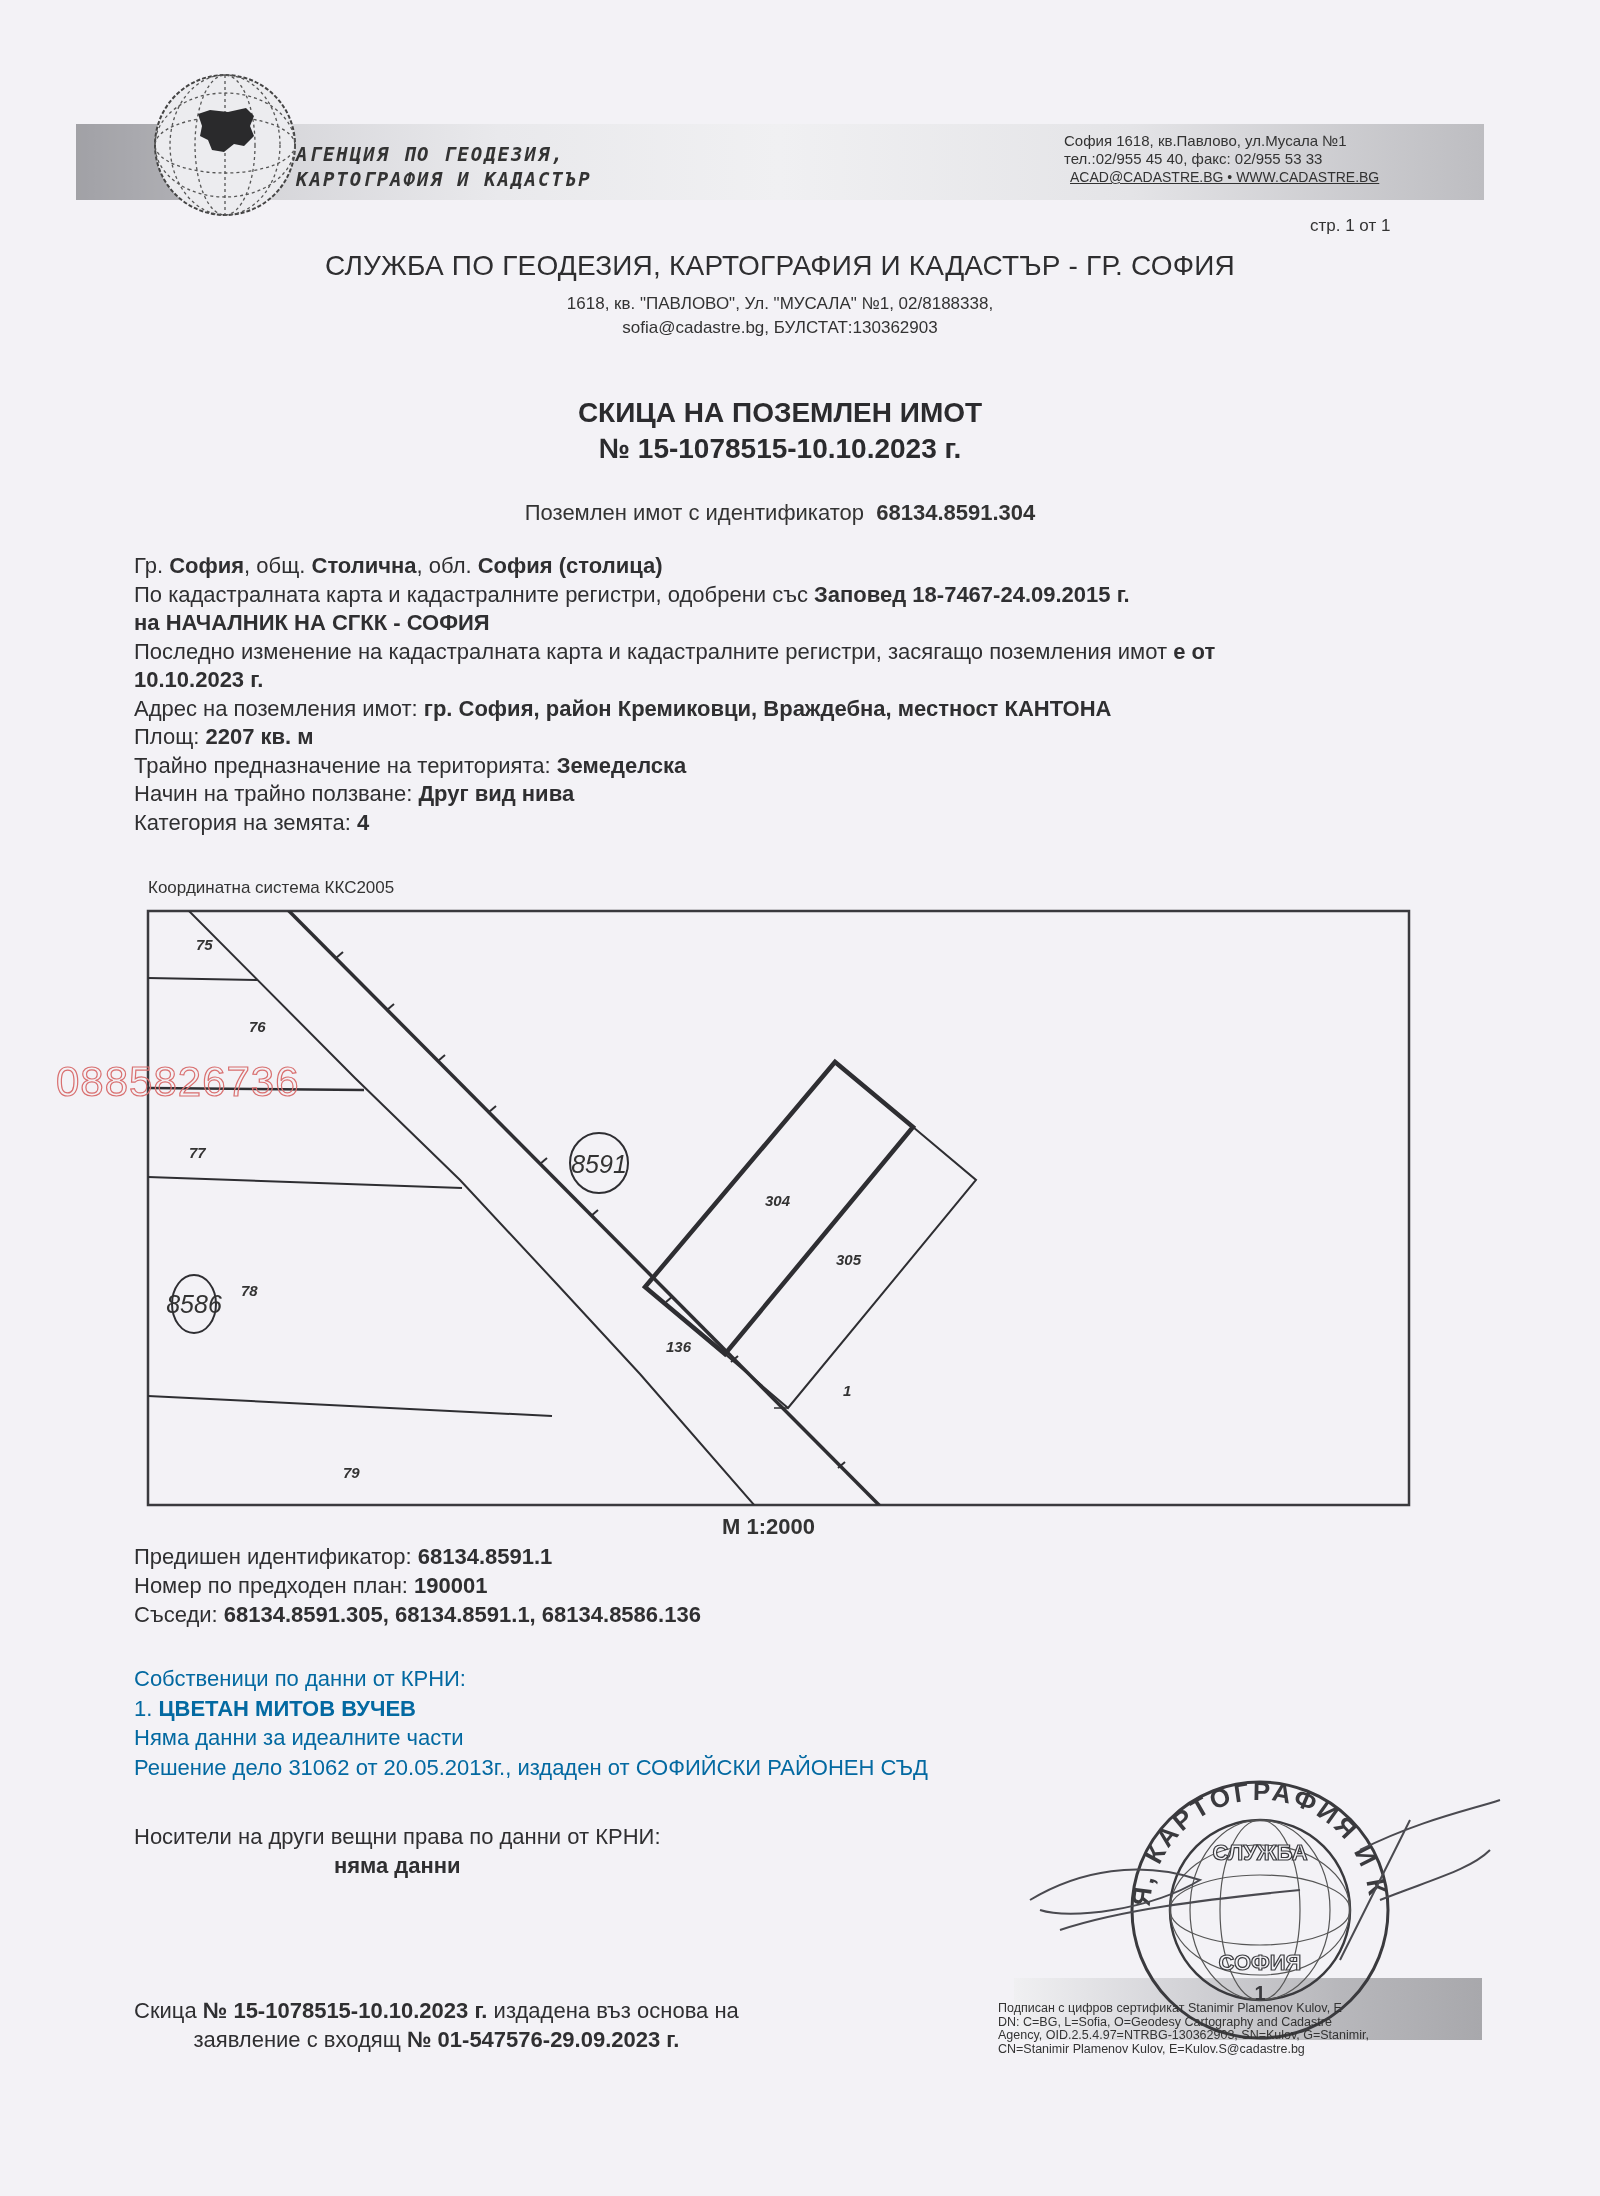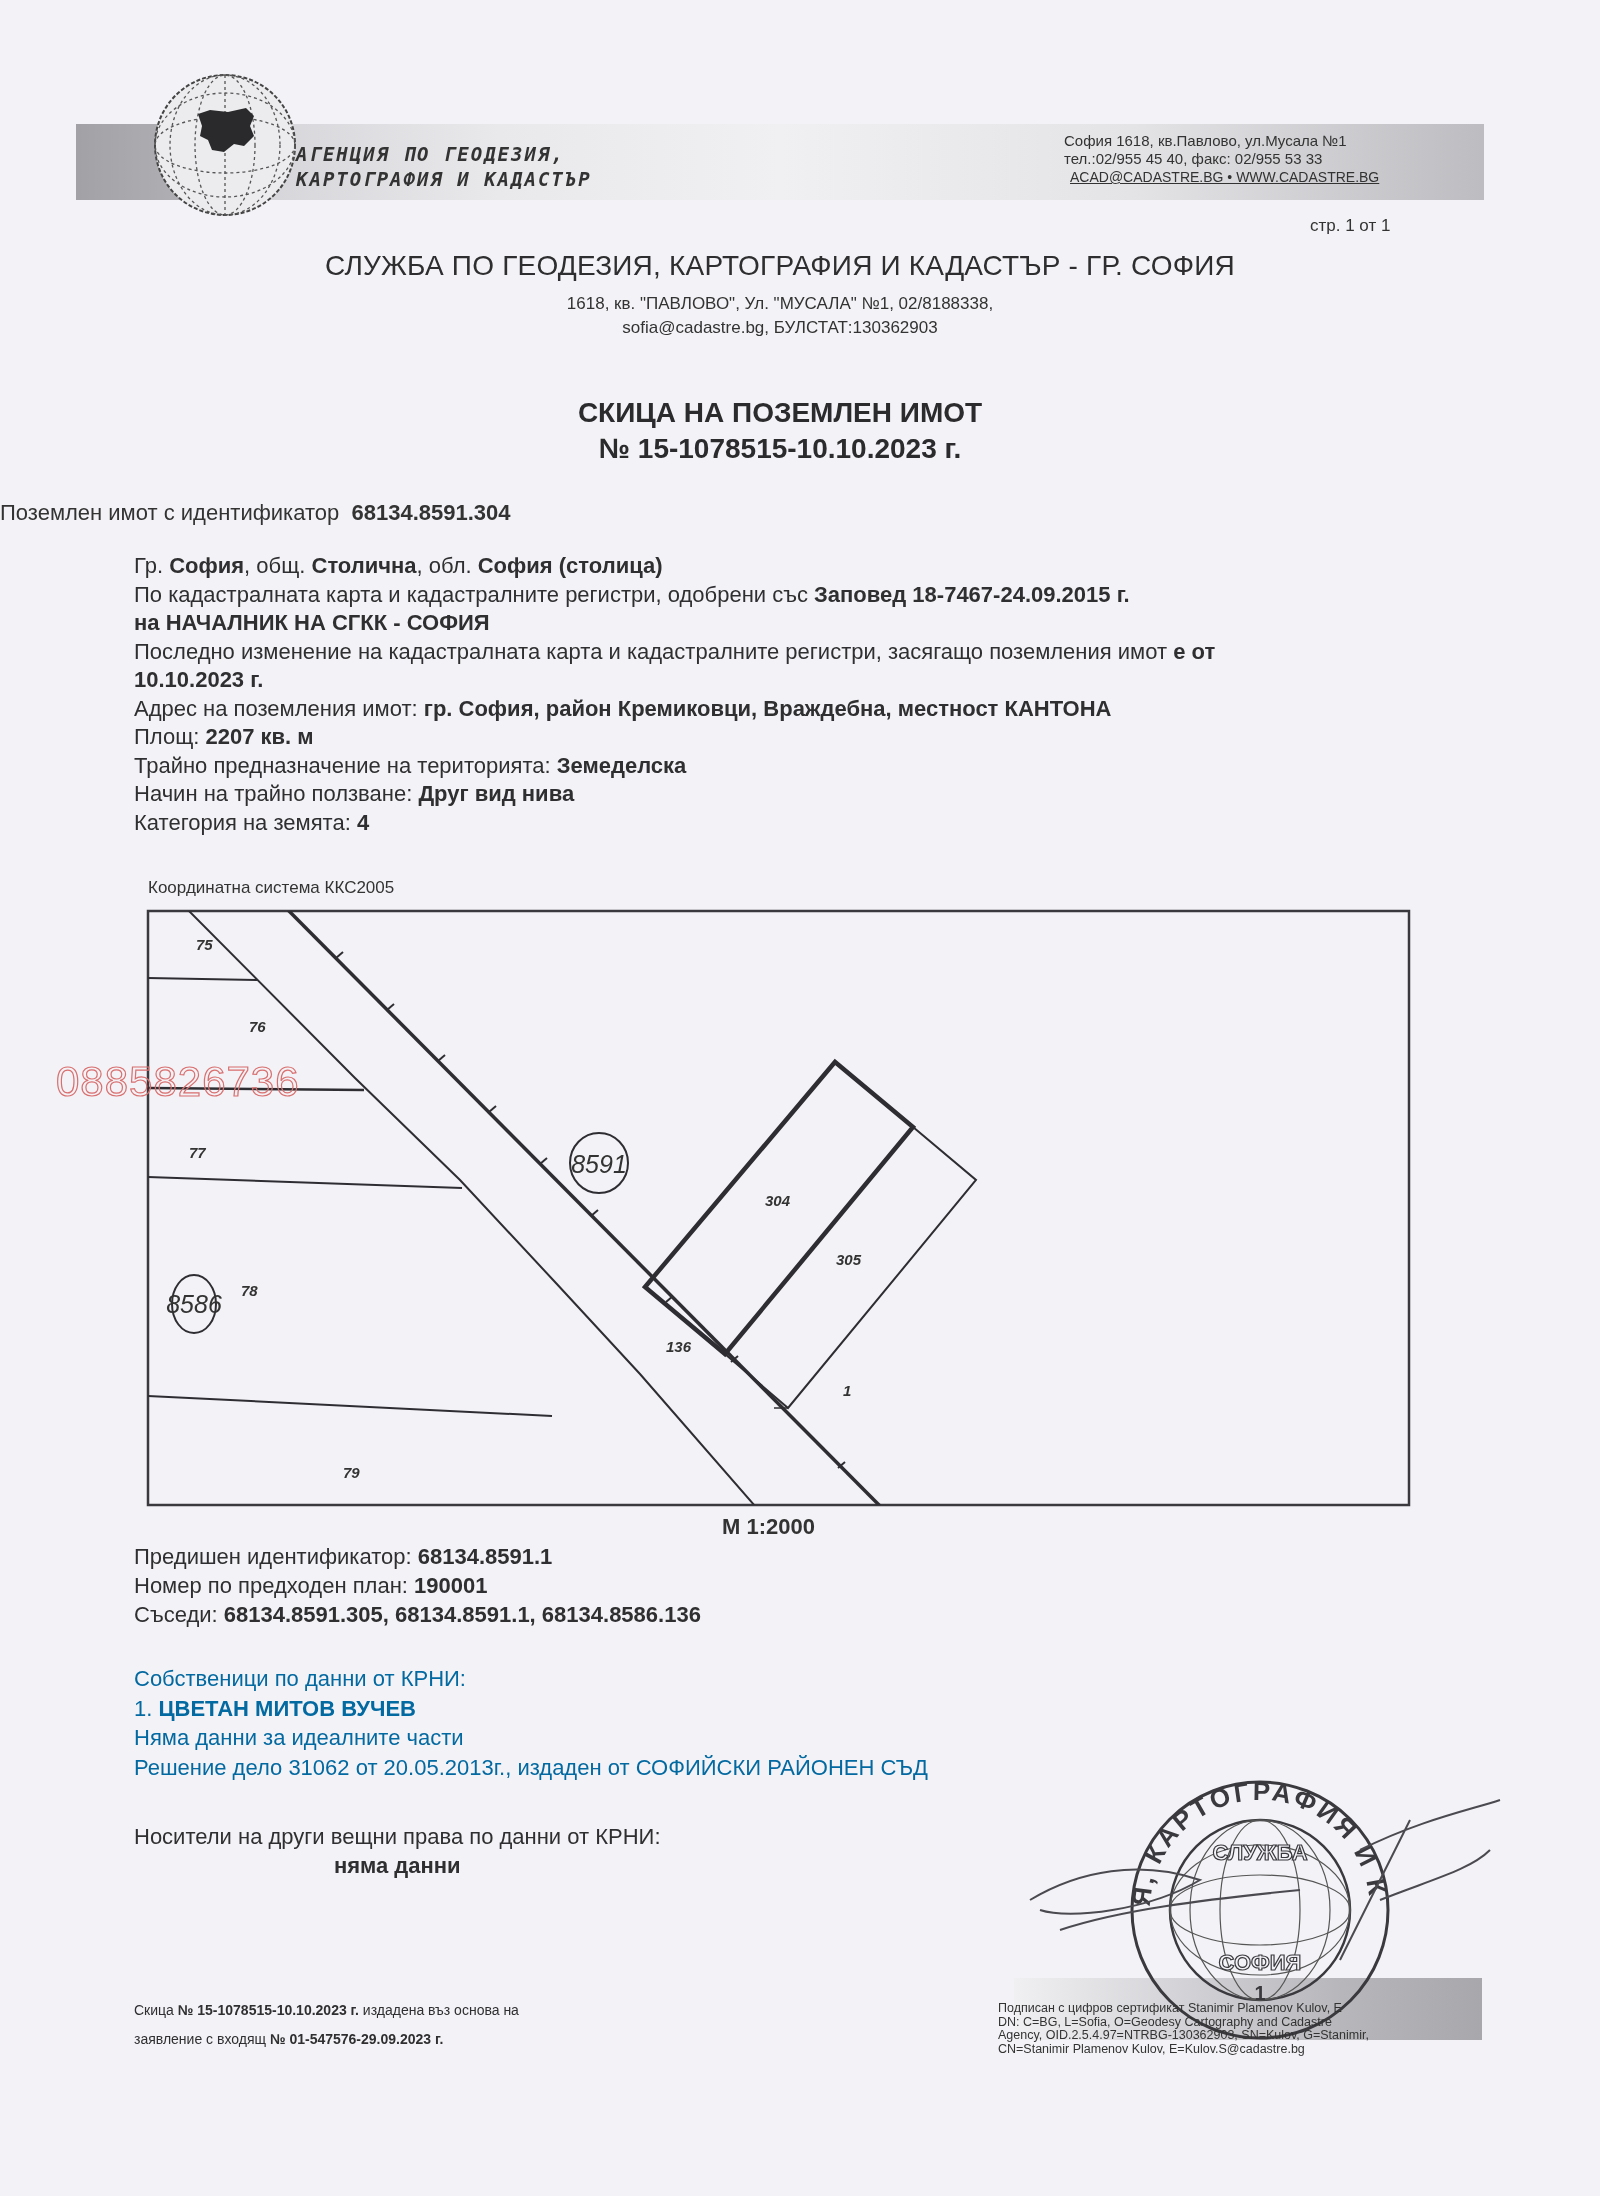--- a/index.html
+++ b/index.html
@@ -19,36 +19,36 @@
   .logo-globe { left: 150px; top: 70px; width: 150px; height: 150px; }
   .agency-name { left: 296px; top: 142px; font-size: 19px; font-weight: bold; font-style: italic;
     letter-spacing: 2px; line-height: 25px; color: #333; font-family: "DejaVu Sans Mono", monospace; }
   .agency-contacts { left: 1064px; top: 132px; font-size: 15px; line-height: 18px; color: #333; }
   .page-no { left: 1310px; top: 216px; font-size: 17px; color: #333; }
 
   .office-title { left: 0; width: 1560px; top: 250px; text-align: center; font-size: 28px; color: #2e2e30; letter-spacing: 0.2px; }
   .office-addr { left: 0; width: 1560px; top: 292px; text-align: center; font-size: 17px; line-height: 24px; color: #333; }
 
   .doc-title { left: 0; width: 1560px; top: 395px; text-align: center; font-size: 28px; font-weight: bold; line-height: 36px; color: #2b2b2e; }
-  .ident { left: 0; width: 1560px; top: 500px; text-align: left; font-size: 22px; color: #333; }
+  .ident { left: 0; width: 1560px; top: 500px; text-align: center; font-size: 22px; color: #333; }
 
   .info { left: 134px; top: 552px; font-size: 22px; line-height: 28.5px; color: #2f2f31; width: 1300px; }
   .info div { white-space: nowrap; }
 
   .coord-sys { left: 148px; top: 878px; font-size: 17px; color: #333; }
   .map { left: 0; top: 0; width: 1600px; height: 2196px; }
   .scale { left: 722px; top: 1514px; font-size: 22px; font-weight: bold; color: #333; }
 
   .watermark { left: 56px; top: 1058px; font-size: 42px; letter-spacing: 1px; color: transparent;
     -webkit-text-stroke: 1.2px #d97070; font-family: "Liberation Sans", sans-serif; }
 
   .details { left: 134px; top: 1542px; font-size: 22px; line-height: 29px; color: #2f2f31; }
   .owners { left: 134px; top: 1664px; font-size: 22px; line-height: 29.5px; color: #0369a1; }
   .others { left: 134px; top: 1822px; font-size: 22px; line-height: 29px; color: #2f2f31; text-align: center; }
-  .footer-note { left: 134px; top: 1996px; font-size: 14px; line-height: 29px; color: #2f2f31; }
+  .footer-note { left: 134px; top: 1996px; font-size: 22px; line-height: 29px; color: #2f2f31; text-align: center; }
 
   .sig-band { left: 1014px; top: 1978px; width: 468px; height: 62px;
     background: linear-gradient(90deg, #f0f0f2 0%, #d8d8dc 30%, #b7b7bb 70%, #a8a8ac 100%); }
   .sig-text { left: 998px; top: 2002px; font-size: 12.5px; line-height: 13.5px; color: #333; white-space: nowrap; }
   .stamp { left: 1000px; top: 1760px; width: 520px; height: 280px; }
 </style>
 </head>
 <body>
 
 <div class="abs hdr-band"></div>

